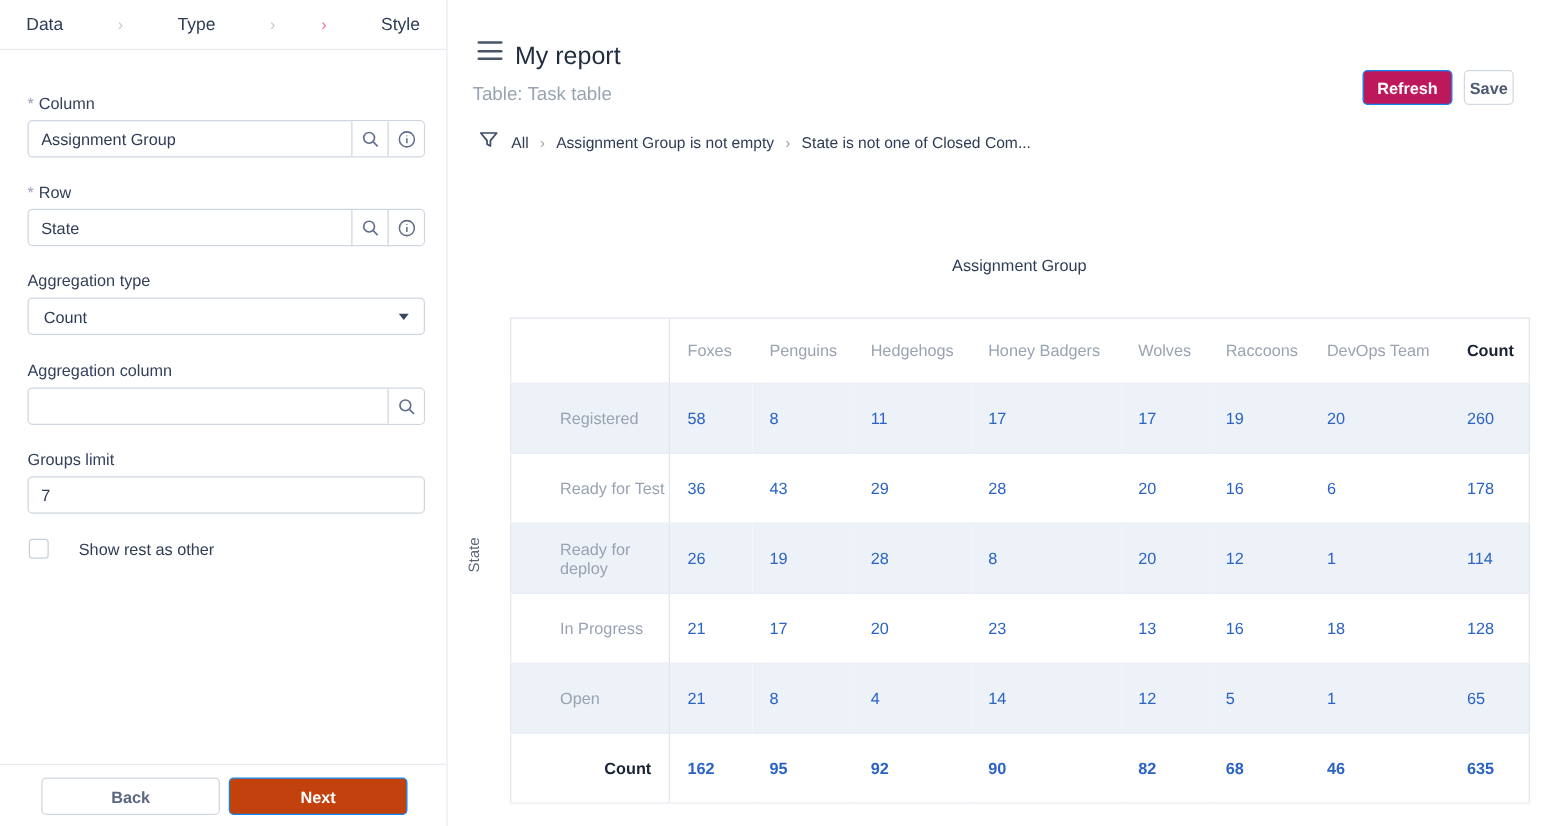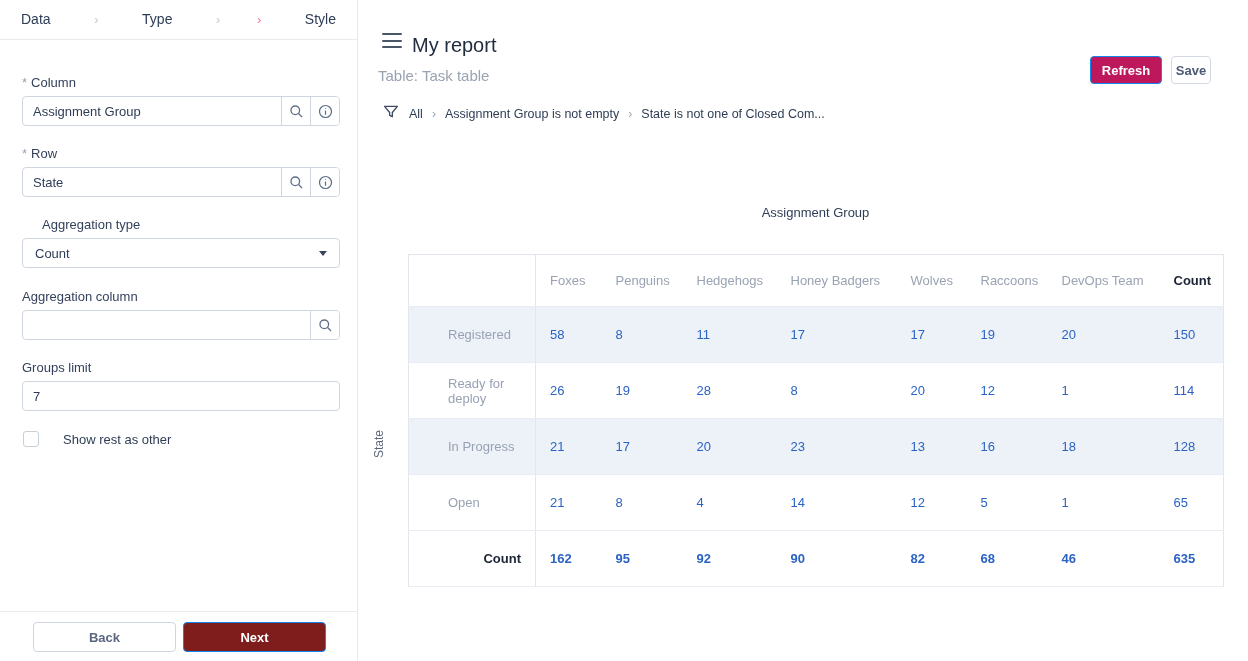--- a/index.html
+++ b/index.html
@@ -22,21 +22,21 @@
   .icon-box { width:29px; display:flex; align-items:center; justify-content:center; border-left:1px solid #cfd6e0; cursor:pointer; background:#fff; flex:0 0 auto; }
   .select { position:absolute; left:22px; width:318px; height:30px; border:1px solid #cfd6e0; border-radius:4px; display:flex; align-items:center; justify-content:space-between; padding:0 12px; font-size:13px; color:#2e3d55; cursor:pointer; background:#fff; }
   .caret { width:0; height:0; border-left:4px solid transparent; border-right:4px solid transparent; border-top:5px solid #39455e; }
   .checkbox-row { position:absolute; left:23px; top:431px; display:flex; align-items:center; gap:24px; cursor:pointer; }
   .checkbox { width:16px; height:16px; border:1px solid #c7cfda; border-radius:3px; background:#fff; }
   .checkbox-label { font-size:13px; color:#2e3d55; }
 
   .sidebar-footer { position:absolute; left:0; bottom:0; width:100%; height:50px; border-top:1px solid #e7eaef; background:#fff; }
   .btn { display:flex; align-items:center; justify-content:center; border-radius:4px; font-size:13px; font-weight:700; cursor:pointer; }
   #back-btn { position:absolute; left:33px; top:10px; width:143px; height:30px; background:#fff; border:1px solid #cfd6e0; color:#5b6782; }
-  #next-btn { position:absolute; left:183px; top:10px; width:143px; height:30px; background:#7f1d1d; border:1px solid #1385f0; color:#fff; }
+  #next-btn { position:absolute; left:183px; top:10px; width:143px; height:30px; background:#c2410c; border:1px solid #1385f0; color:#fff; }
 
   
   #main { position:absolute; left:359px; top:0; width:889px; height:661px; background:#fff; }
   .hamburger { position:absolute; left:23px; top:33px; width:20px; height:15px; display:flex; flex-direction:column; justify-content:space-between; cursor:pointer; }
   .hamburger span { display:block; height:2px; background:#4a5568; border-radius:1px; }
   .report-title { position:absolute; left:53px; top:34px; font-size:20px; color:#222d40;text-align:center; }
   .report-subtitle { position:absolute; left:19px; top:67px; font-size:15px; color:#9aa3b2; }
   #refresh-btn { position:absolute; left:731px; top:56px; width:72px; height:28px; background:#be185d; color:#fff; border:1px solid #1385f0; }
   #save-btn { position:absolute; left:812px; top:56px; width:40px; height:28px; background:#fff; color:#4d5a73; border:1px solid #d3d9e1; }
 
@@ -119,21 +119,21 @@
       </div>
       <div class="icon-box">
         <svg class="ic" width="15" height="15" viewBox="0 0 16 16" fill="none" stroke="#5f6e88" stroke-width="1.3">
             <circle cx="8" cy="8" r="6.4"></circle>
             <line x1="8" y1="7" x2="8" y2="11.4"></line>
             <line x1="8" y1="4.6" x2="8" y2="5.4"></line>
           </svg>
       </div>
     </div>
 
-    <div class="form-label" style="top:217px;margin-left:20px;">Aggregation type</div>
+    <div class="form-label" style="top:217px;">Aggregation type</div>
     <div class="select" style="top:238px;">
       <span>Count</span>
       <span class="caret"></span>
     </div>
 
     <div class="form-label" style="top:289px;">Aggregation column</div>
     <div class="field" style="top:310px;">
       <input value="" style="">
       <div class="icon-box">
         <svg class="ic" width="15" height="15" viewBox="0 0 16 16" fill="none" stroke="#5f6e88" stroke-width="1.4">
@@ -213,21 +213,32 @@
         <tbody id="pivot-body">
             <tr>
               <td class="label-cell">Registered</td>
               <td class="val">58</td>
               <td class="val">8</td>
               <td class="val">11</td>
               <td class="val">17</td>
               <td class="val">17</td>
               <td class="val">19</td>
               <td class="val">20</td>
-              <td class="val">150</td>
+              <td class="val">260</td>
+            </tr>
+            <tr>
+              <td class="label-cell">Ready for Test</td>
+              <td class="val">36</td>
+              <td class="val">43</td>
+              <td class="val">29</td>
+              <td class="val">28</td>
+              <td class="val">20</td>
+              <td class="val">16</td>
+              <td class="val">6</td>
+              <td class="val">178</td>
             </tr>
             <tr>
               <td class="label-cell">Ready for deploy</td>
               <td class="val">26</td>
               <td class="val">19</td>
               <td class="val">28</td>
               <td class="val">8</td>
               <td class="val">20</td>
               <td class="val">12</td>
               <td class="val">1</td>

